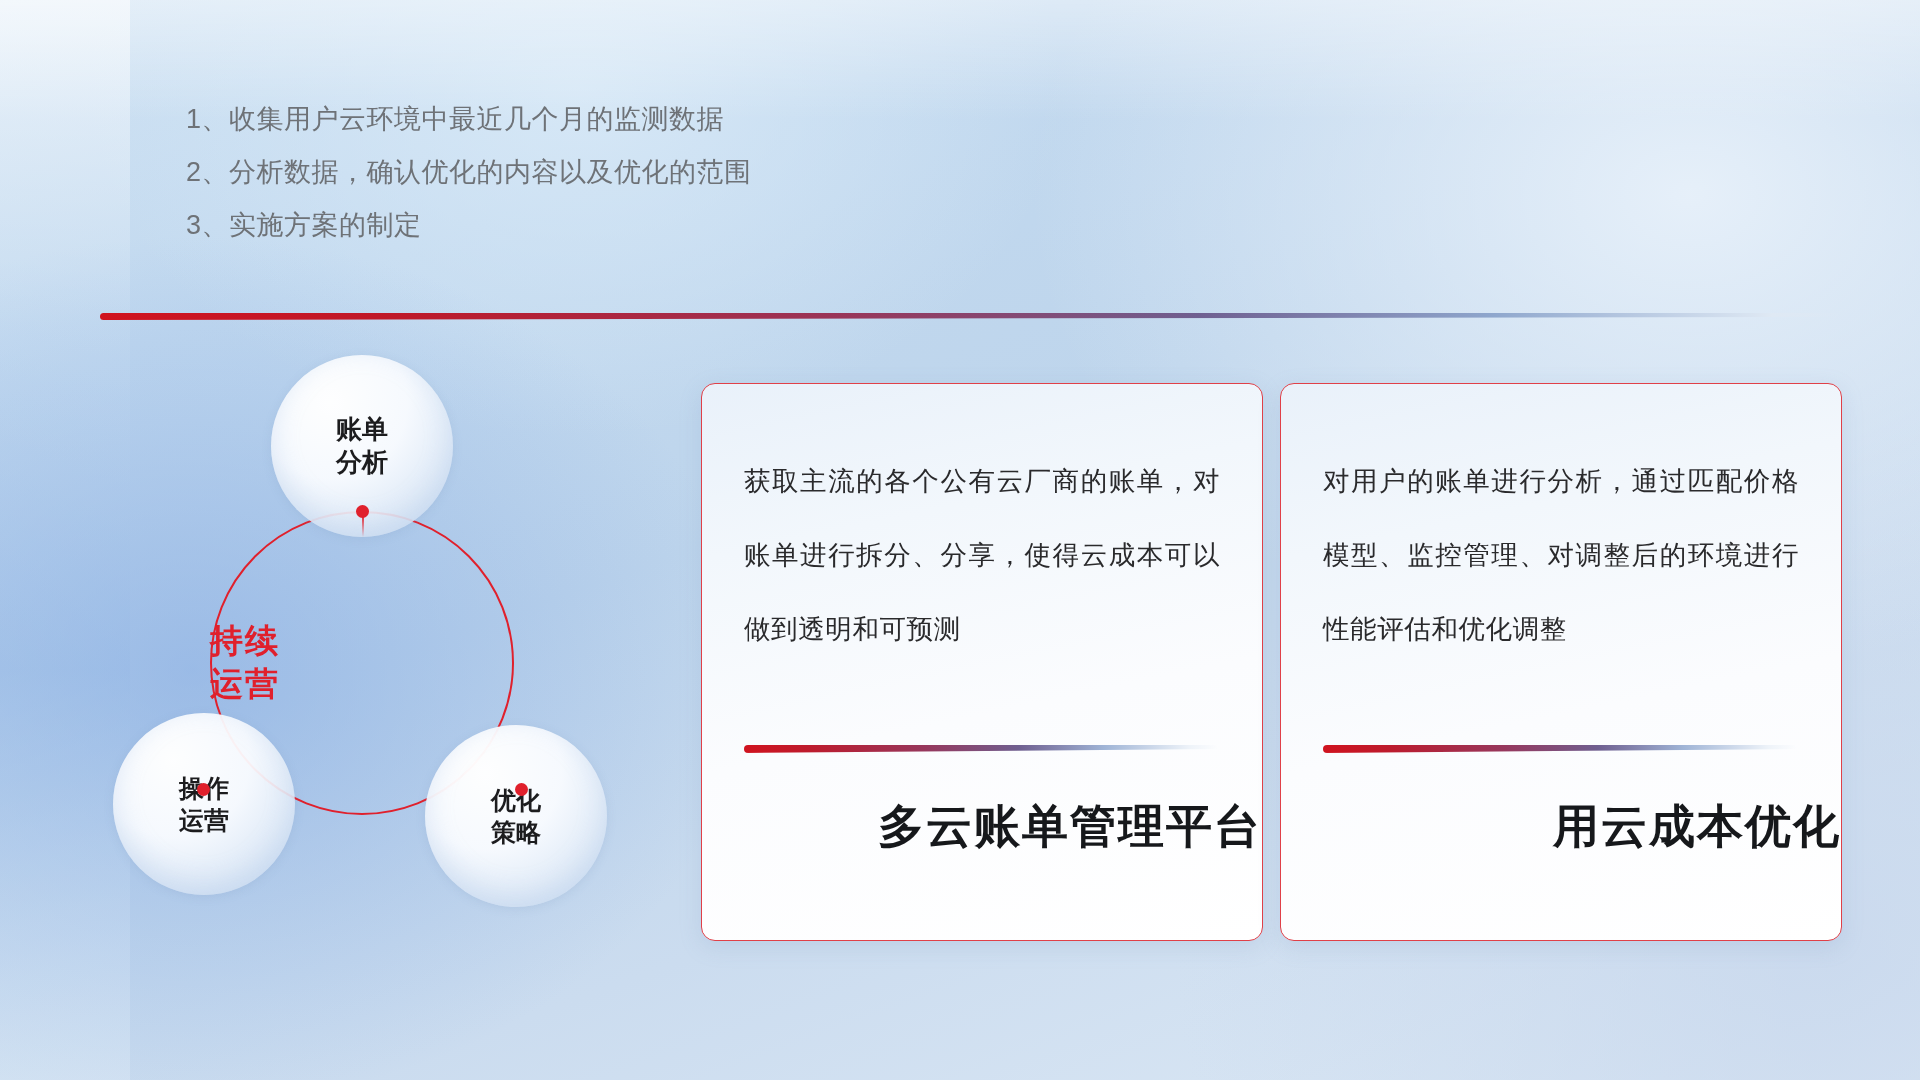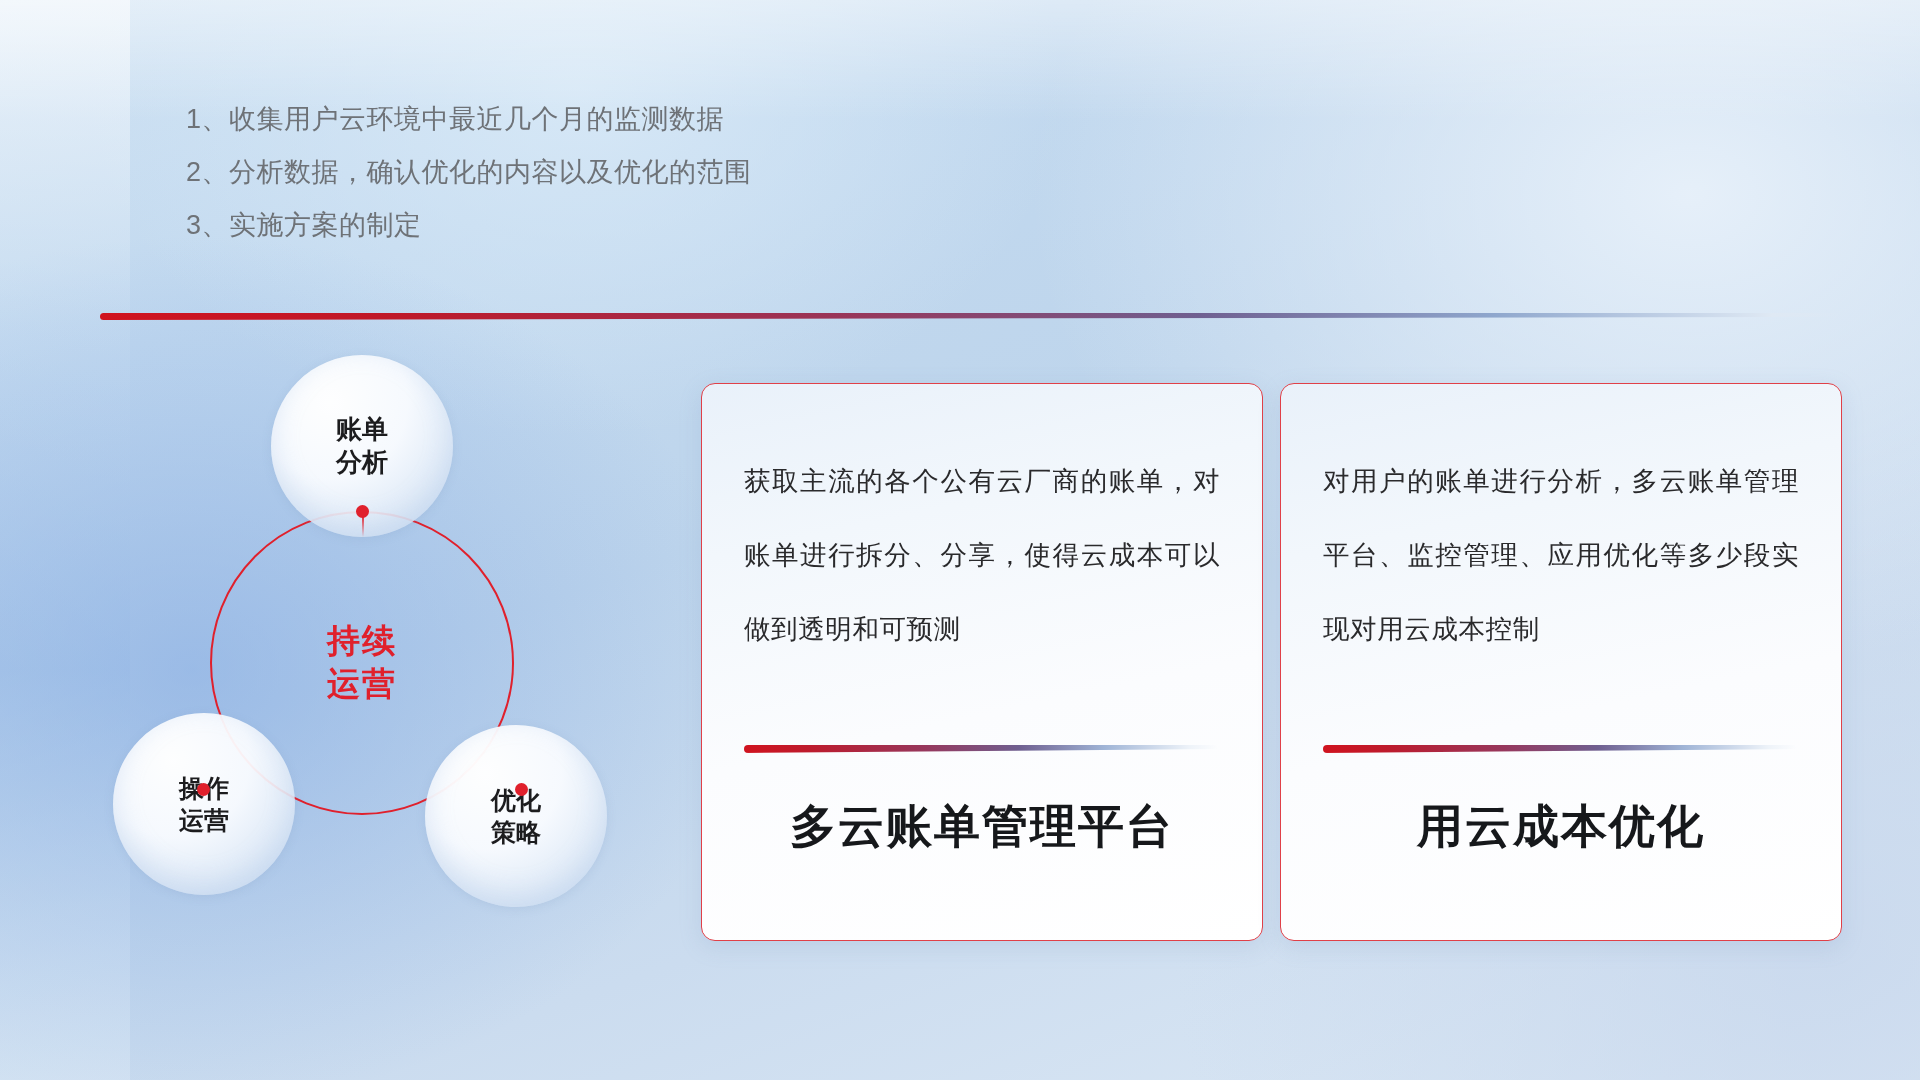--- a/index.html
+++ b/index.html
@@ -111,21 +111,21 @@
     border-radius: 50%;
     border: 2.5px solid #e0202c;
     box-sizing: border-box;
   }
   #center-label {
     position: absolute;
     left: 115px; top: 156px;
     width: 304px; height: 304px;
     display: flex;
     flex-direction: column;
-    align-items: center;
+    align-items: flex-start;
     justify-content: center;
     color: #e0202c;
     font-size: 33px;
     font-weight: bold;
     line-height: 1.3;
     letter-spacing: 2px;
   }
   #center-label span { display: block; }
 
   .node-dot {
@@ -177,21 +177,21 @@
     height: 8px;
     background: linear-gradient(90deg, #d0131f 0%, #bd1b2d 14%, #97375c 38%, #6f5f90 58%, #9fb4d6 76%, #eef3f9 94%, rgba(238,243,249,0) 100%);
     border-radius: 4px;
     clip-path: polygon(0 0, 100% 0, 100% 50%, 0 100%);
   }
   .card-title {
     position: absolute;
     left: 0;
     top: 412px;
     width: 100%;
-    text-align: center;
+    text-align: right;
     color: #16181b;
     font-size: 46px;
     font-weight: bold;
     letter-spacing: 2px;
   }
 </style>
 </head>
 <body>
 
 <div id="stage">
@@ -238,18 +238,18 @@
     <div id="dot-right" class="node-dot"></div>
   </div>
 
   <div id="card-1" class="card">
     <div class="card-body">获取主流的各个公有云厂商的账单，对账单进行拆分、分享，使得云成本可以做到透明和可预测</div>
     <div class="card-rule"></div>
     <div class="card-title">多云账单管理平台</div>
   </div>
 
   <div id="card-2" class="card">
-    <div class="card-body">对用户的账单进行分析，多云账单管理平台、监控管理、应用优化等多少段实现对用云成本控制</div>
+    <div class="card-body">对用户的账单进行分析，通过匹配价格模型、监控管理、对调整后的环境进行性能评估和优化调整</div>
     <div class="card-rule"></div>
     <div class="card-title">用云成本优化</div>
   </div>
 
 </div>
 
 </body></html>

